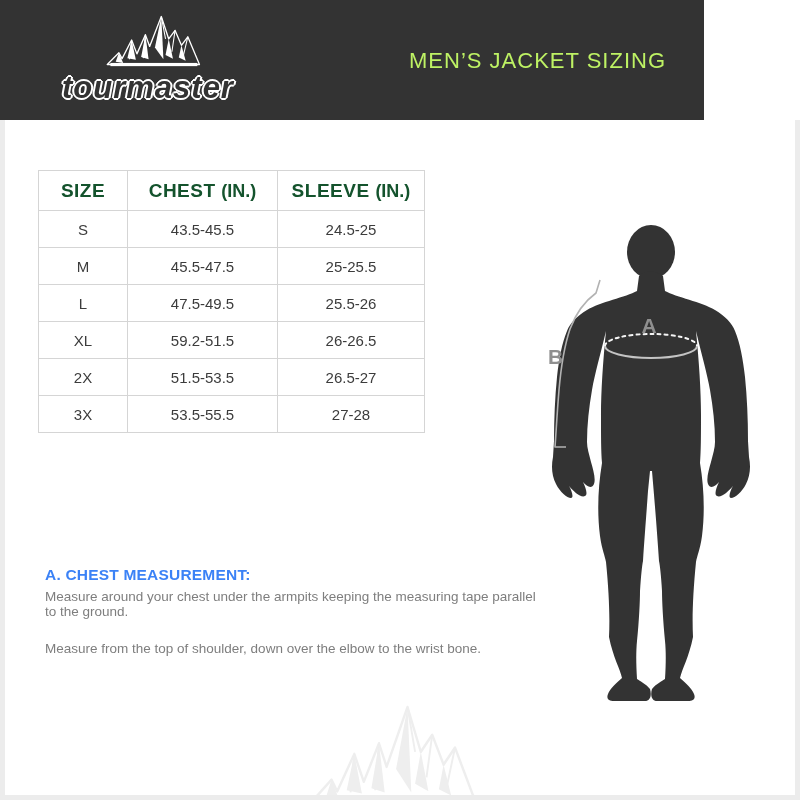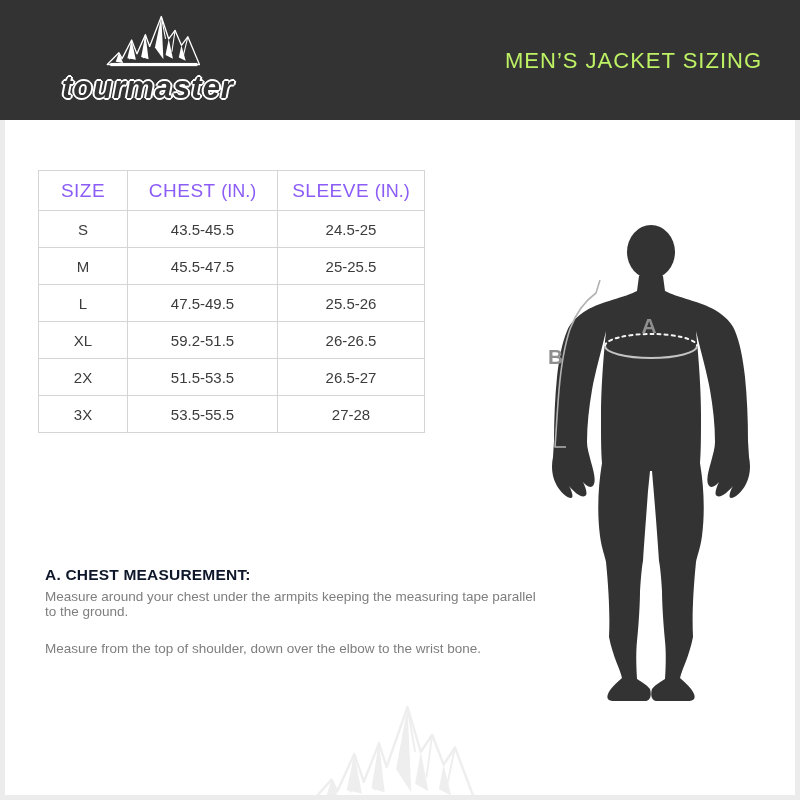--- a/index.html
+++ b/index.html
@@ -1,21 +1,21 @@
 <!DOCTYPE html>
 <html><head>
 <meta charset="utf-8">
 <style>
   html,body{margin:0;padding:0;background:#fff;}
   .page{
     position:relative;width:800px;height:800px;background:#ffffff;
     overflow:hidden;font-family:"Liberation Sans", sans-serif;
   }
   
-  .hdr{position:absolute;top:0;left:0;width:800px;height:120px;background:#333333;}
+  .hdr{position:absolute;top:0;left:0;width:704px;height:120px;background:#333333;}
   .logo{position:absolute;top:0;left:0;width:320px;height:120px;}
   .logo-mtn{position:absolute;left:103px;top:8px;width:106px;height:64px;color:#ffffff;}
   .wordmark{
     position:absolute;left:62px;top:70px;width:230px;
     font-size:31px;font-weight:bold;font-style:italic;letter-spacing:1px;
     color:#333333;white-space:nowrap;
     text-shadow:-1px -1px 0 #fff,1px -1px 0 #fff,-1px 1px 0 #fff,1px 1px 0 #fff,
                 -2px 0 0 #fff,2px 0 0 #fff,0 -2px 0 #fff,0 2px 0 #fff;
   }
   .hdr-title{
@@ -26,26 +26,26 @@
   .edge{position:absolute;background:#ececec;z-index:5;}
   .edge-l{left:0;top:120px;width:5px;height:680px;}
   .edge-r{right:0;top:120px;width:5px;height:680px;}
   .edge-b{left:0;bottom:0;width:800px;height:5px;}
   
   table.size{
     position:absolute;left:38px;top:170px;width:386px;
     border-collapse:collapse;table-layout:fixed;z-index:2;background:#fff;
   }
   table.size th,table.size td{border:1px solid #d5d5d5;text-align:center;padding:0;}
-  table.size th{height:39px;font-size:19px;color:#8b5cf6;font-weight:normal;letter-spacing:.5px;}
+  table.size th{height:39px;font-size:19px;color:#14532d;font-weight:bold;letter-spacing:.5px;}
   table.size th .unit{font-size:18px;letter-spacing:0;}
   table.size td{height:36px;font-size:15px;color:#3c3c3c;}
   
   .instr{position:absolute;left:45px;top:566px;width:500px;z-index:2;}
-  .instr h3{margin:0 0 5px 0;font-size:15.5px;color:#0f172a;letter-spacing:.2px;}
+  .instr h3{margin:0 0 5px 0;font-size:15.5px;color:#3b82f6;letter-spacing:.2px;}
   .instr p{margin:0 0 22px 0;font-size:13.5px;color:#7e7e7e;}
   
   .figure{position:absolute;left:540px;top:200px;z-index:1;}
   .figure .body{fill:#333333;}
   .figure .tape-top{fill:none;stroke:#f5f5f5;stroke-width:2;stroke-dasharray:3 4;stroke-linecap:round;}
   .figure .tape-bottom{fill:none;stroke:#c4c4c4;stroke-width:2;}
   .figure .mline{fill:none;stroke:#b2b2b2;stroke-width:1.6;stroke-linejoin:round;}
   .figure .mlabel{fill:#8f8f8f;font-family:"Liberation Sans",sans-serif;font-size:21px;font-weight:600;}
   
   .watermark{position:absolute;left:303px;top:690px;width:190px;height:128px;color:#eeeeee;z-index:0;}

